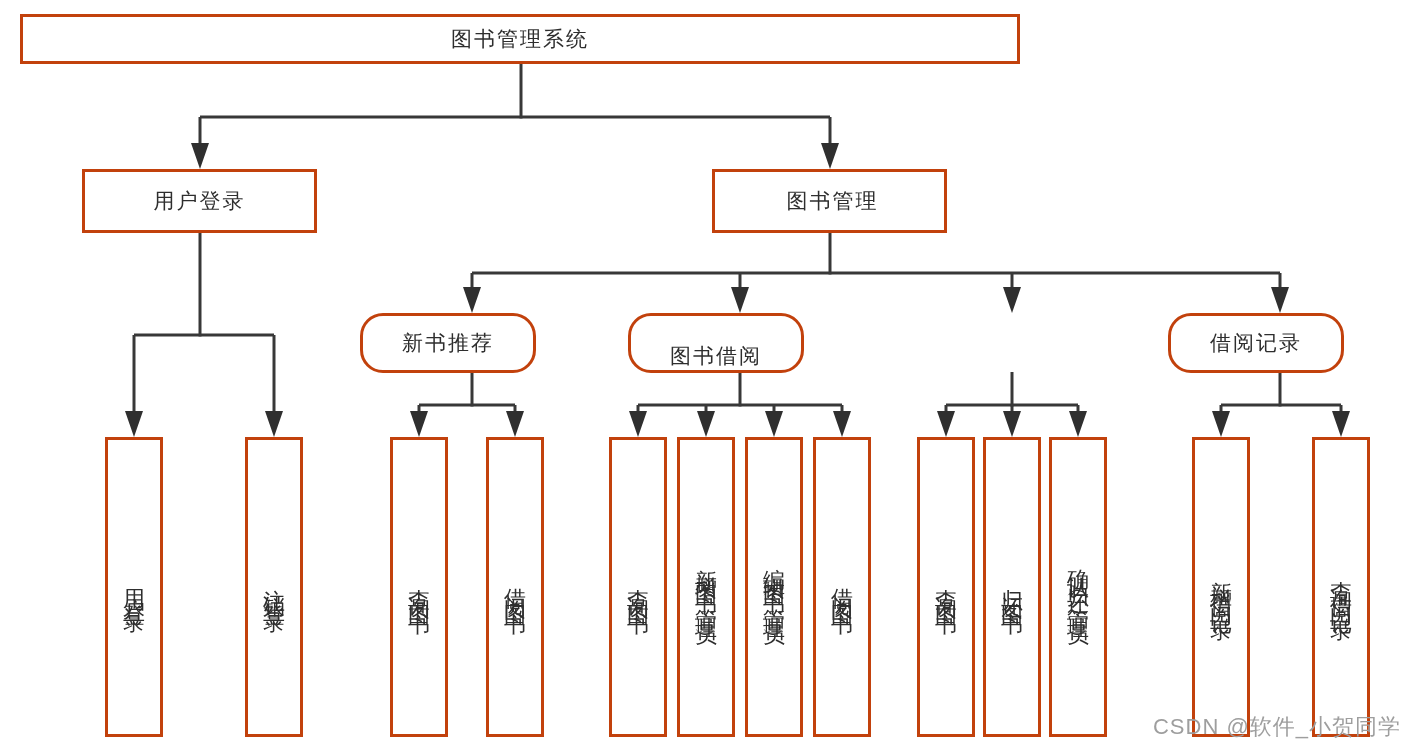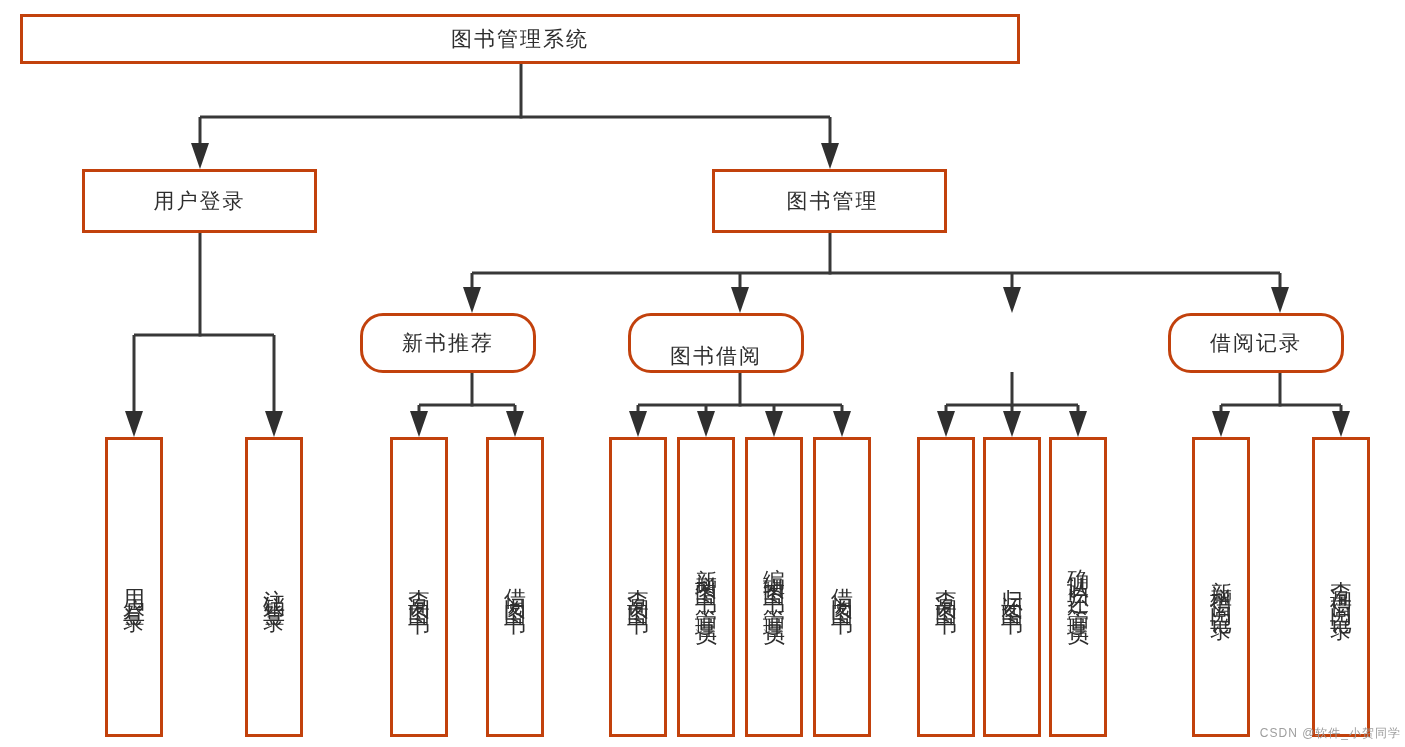--- a/index.html
+++ b/index.html
@@ -17,21 +17,21 @@
   .h-label{font-size:21px;letter-spacing:2px;white-space:nowrap;}
   .v-box{width:58px;height:300px;top:437px;}
   .v-label{
     writing-mode:vertical-rl;text-orientation:mixed;
     font-size:22px;letter-spacing:8px;line-height:1;white-space:nowrap;
   }
   .root-box{left:20px;top:14px;width:1000px;height:50px;}
   .l2-box{top:169px;width:235px;height:64px;}
   .l3-box{top:313px;width:176px;height:60px;font-size:20px;border-radius:23px;}
   .watermark{
-    position:absolute;right:4px;bottom:5px;color:#9e9e9e;font-size:12px;
+    position:absolute;right:4px;bottom:5px;color:#9e9e9e;font-size:22px;
     letter-spacing:1px;white-space:nowrap;
   }
 </style>
 </head>
 <body>
 
 <div class="canvas">
 
   <svg class="connector-layer" viewBox="0 0 1405 747">
 

